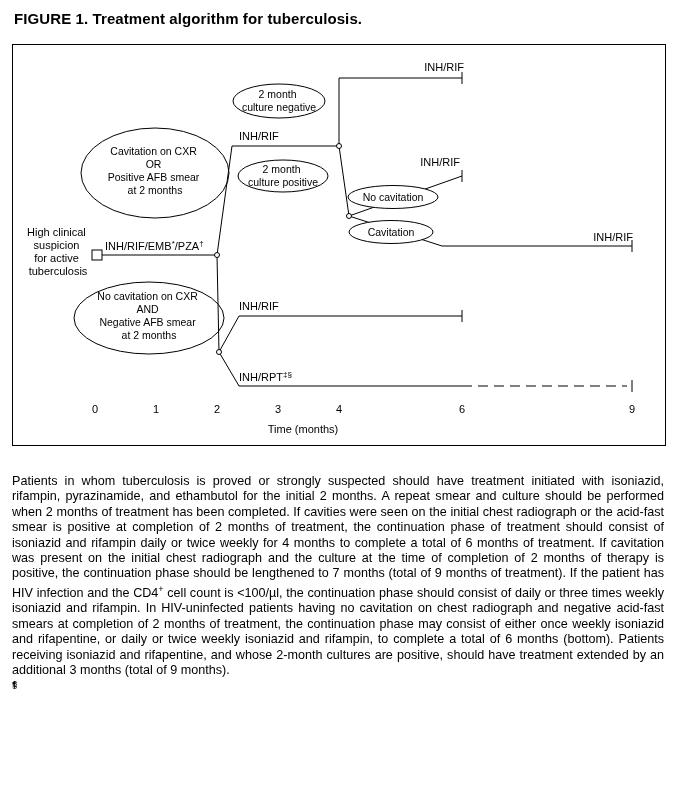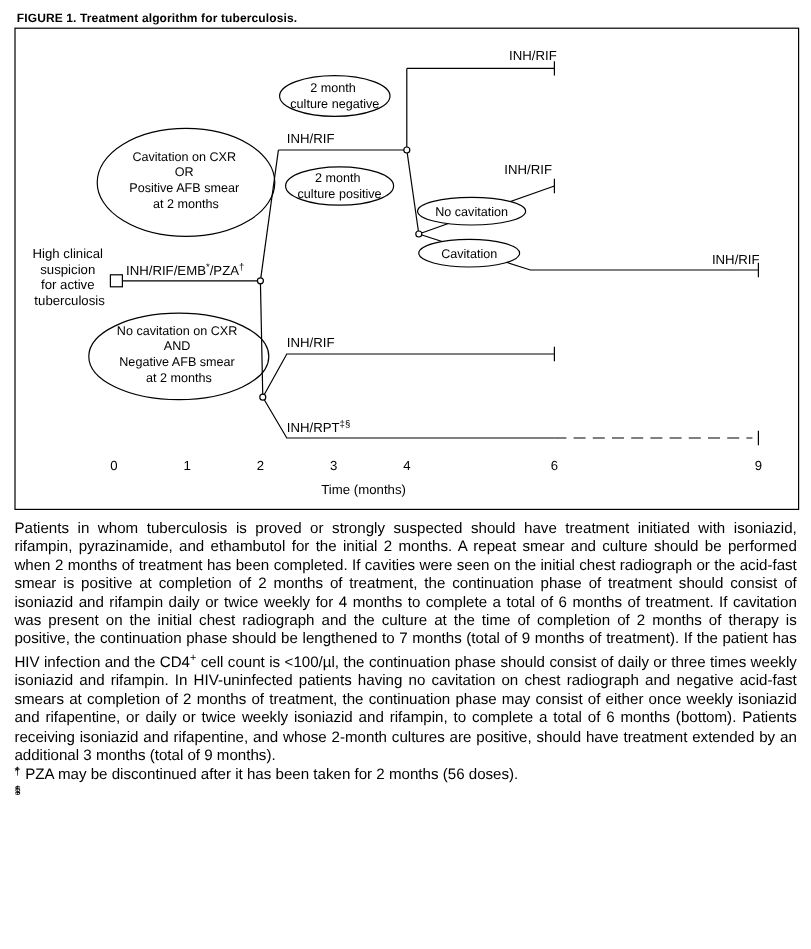--- a/index.html
+++ b/index.html
@@ -1,26 +1,26 @@
 <!DOCTYPE html>
 <html><head>
 <meta charset="utf-8">
 <style>
   html,body{margin:0;padding:0;background:#fff;color:#000;}
   body{width:676px;height:791px;font-family:"Liberation Sans",sans-serif;overflow:hidden;}
   .page{padding:8px 12px 4px 12px;}
-  .fig-title{font-size:10px;font-weight:bold;margin:2px 0 2px 2px;letter-spacing:.1px;}
+  .fig-title{font-size:15px;font-weight:bold;margin:2px 0 17px 2px;letter-spacing:.1px;}
   .figure-box{border:1px solid #000;width:652px;height:400px;}
   .figure-box svg{display:block;}
   svg text{font-family:"Liberation Sans",sans-serif;fill:#000;font-size:11px;}
   svg .etext{font-size:10.5px;}
   svg .dsup{font-size:8px;}
   svg line, svg path, svg polyline{stroke:#000;stroke-width:1;fill:none;}
   svg ellipse, svg rect.startsq, svg circle.node{fill:#fff;stroke:#000;stroke-width:1;}
-  .caption{margin-top:8px;font-size:12.6px;line-height:15.4px;text-align:justify;}
+  .caption{margin-top:28px;font-size:12.6px;line-height:15.4px;text-align:justify;}
   .cap-sup{font-size:9px;}
   .footnotes{font-size:12.6px;line-height:15.1px;margin-top:1px;}
   .footnote{position:relative;padding-left:9px;}
   .fsym{position:absolute;left:0;top:-2px;font-size:9.5px;}
   .abbr{padding-left:9px;text-align:justify;}
 </style>
 </head>
 <body>
 
 <div class="page">
@@ -130,18 +130,18 @@
         <text x="290" y="388" text-anchor="middle">Time (months)</text>
       </g>
 
     </svg>
   </div>
 
   <div class="caption"><span>Patients in whom tuberculosis is proved or strongly suspected should have treatment initiated with isoniazid, rifampin, pyrazinamide, and ethambutol for the initial 2 months. A repeat smear and culture should be performed when 2 months of treatment has been completed. If cavities were seen on the initial chest radiograph or the acid-fast smear is positive at completion of 2 months of treatment, the continuation phase of treatment should consist of isoniazid and rifampin daily or twice weekly for 4 months to complete a total of 6 months of treatment. If cavitation was present on the initial chest radiograph and the culture at the time of completion of 2 months of therapy is positive, the continuation phase should be lengthened to 7 months (total of 9 months of treatment). If the patient has HIV infection and the CD4</span><sup class="cap-sup">+</sup><span> cell count is &lt;100/µl, the continuation phase should consist of daily or three times weekly isoniazid and rifampin. In HIV-uninfected patients having no cavitation on chest radiograph and negative acid-fast smears at completion of 2 months of treatment, the continuation phase may consist of either once weekly isoniazid and rifapentine, or daily or twice weekly isoniazid and rifampin, to complete a total of 6 months (bottom). Patients receiving isoniazid and rifapentine, and whose 2-month cultures are positive, should have treatment extended by an additional 3 months (total of 9 months).</span></div>
 
   <div class="footnotes">
     <div class="footnote"><span class="fsym">*</span></div>
-    <div class="footnote"><span class="fsym">†</span><span>PZA may be discontinued after it has been taken for 2 months (56 doses).</span></div>
+    <div class="footnote"><span class="fsym">†</span></div>
     <div class="footnote"><span class="fsym">‡</span></div>
     <div class="footnote"><span class="fsym">§</span></div>
   </div>
 
 </div>
 
 </body></html>

